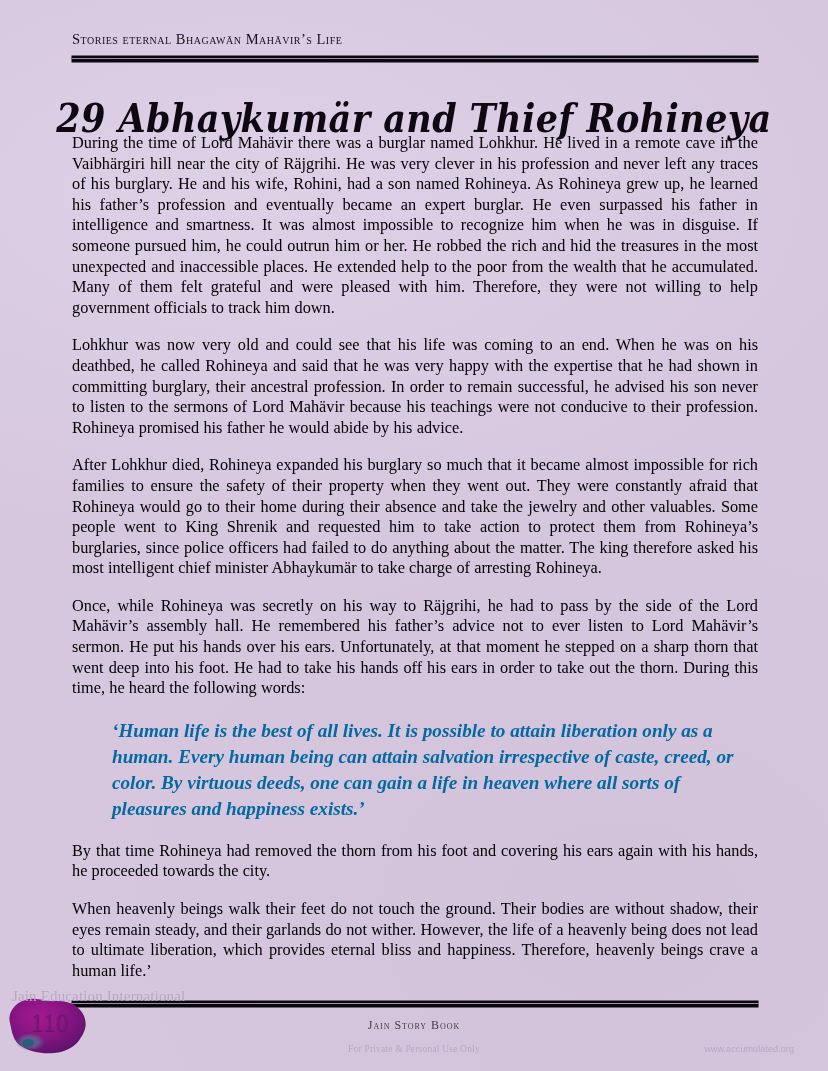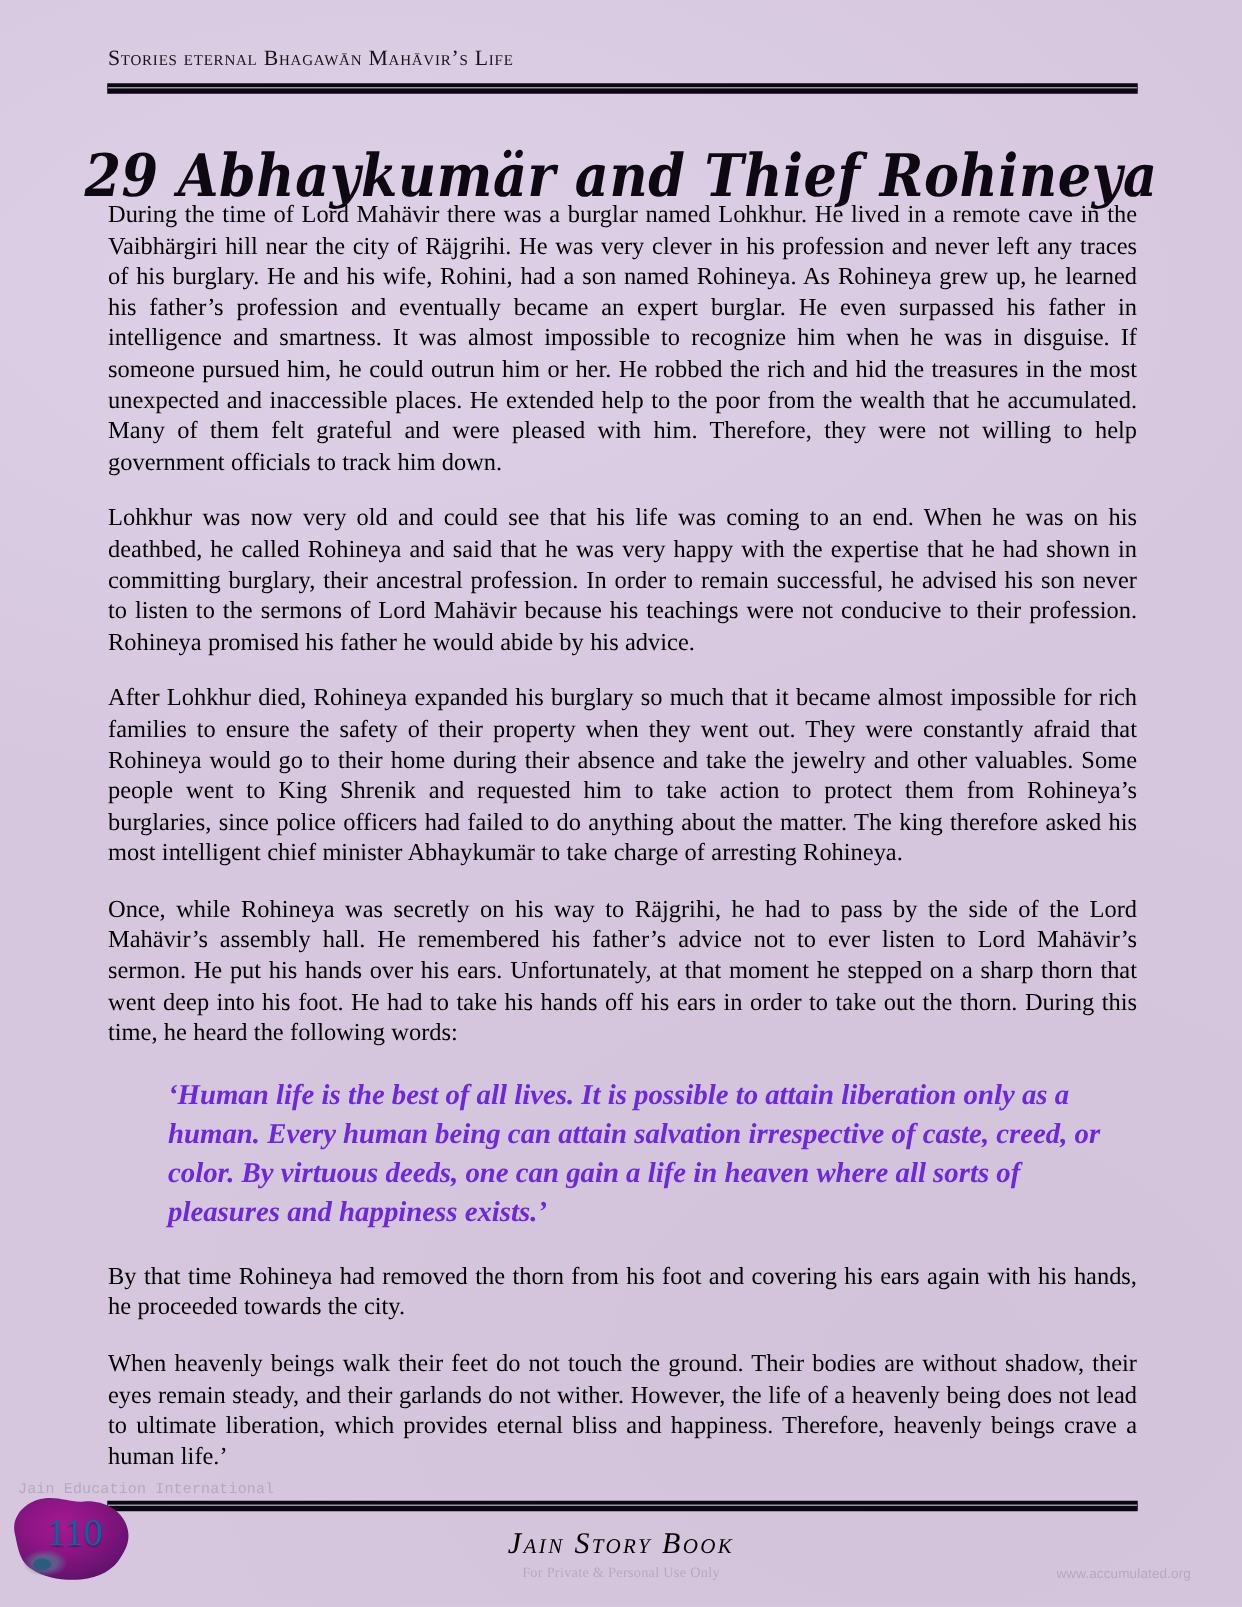--- a/index.html
+++ b/index.html
@@ -98,35 +98,34 @@
     word-spacing: 0.01em;
   }
 
   .quote-block {
     margin: 19px 0 19px 40px;
     width: 634px;
     font-weight: bold;
     font-style: italic;
     font-size: 19.2px;
     line-height: 26px;
-    color: #6d28d9;
+    color: #0369a1;
   }
 
   
   .footer-title {
     position: absolute;
     left: 0;
     right: 0;
     top: 1018px;
     text-align: center;
-    font-size: 20px;
+    font-size: 12px;
     font-variant: small-caps;
     letter-spacing: 0.08em;
-    color: #000000;
-    font-style: italic;
+    color: #404040;
   }
 
   .footer-note {
     position: absolute;
     left: 0;
     right: 0;
     top: 1044px;
     text-align: center;
     font-size: 9.5px;
     letter-spacing: 0.02em;
@@ -140,43 +139,43 @@
     font-family: "Liberation Sans", sans-serif;
     font-size: 9px;
     letter-spacing: 0.01em;
     color: #b7a8c2;
   }
 
   .footer-org {
     position: absolute;
     left: 12px;
     top: 988px;
-    font-family: Liberation Mono, monospace;
-    font-size: 10px;
+    font-family: Liberation Serif, serif;
+    font-size: 15px;
     letter-spacing: 0.01em;
     color: #b7a8c2;
   }
 
   
   .page-badge {
     position: absolute;
     left: 4px;
     top: 997px;
     width: 92px;
     height: 58px;
   }
   .page-badge svg { display: block; }
   .page-number {
     position: absolute;
     left: 0;
     top: 12px;
     width: 92px;
     text-align: center;
     font-size: 25px;
-    color: #0369a1;
+    color: #701a75;
     letter-spacing: 0.01em;
     text-shadow: 0 1px 1px rgba(60,0,60,0.45);
   }
 </style>
 </head>
 <body>
 
 <div class="paper-tint"></div>
 
 <div class="page">

